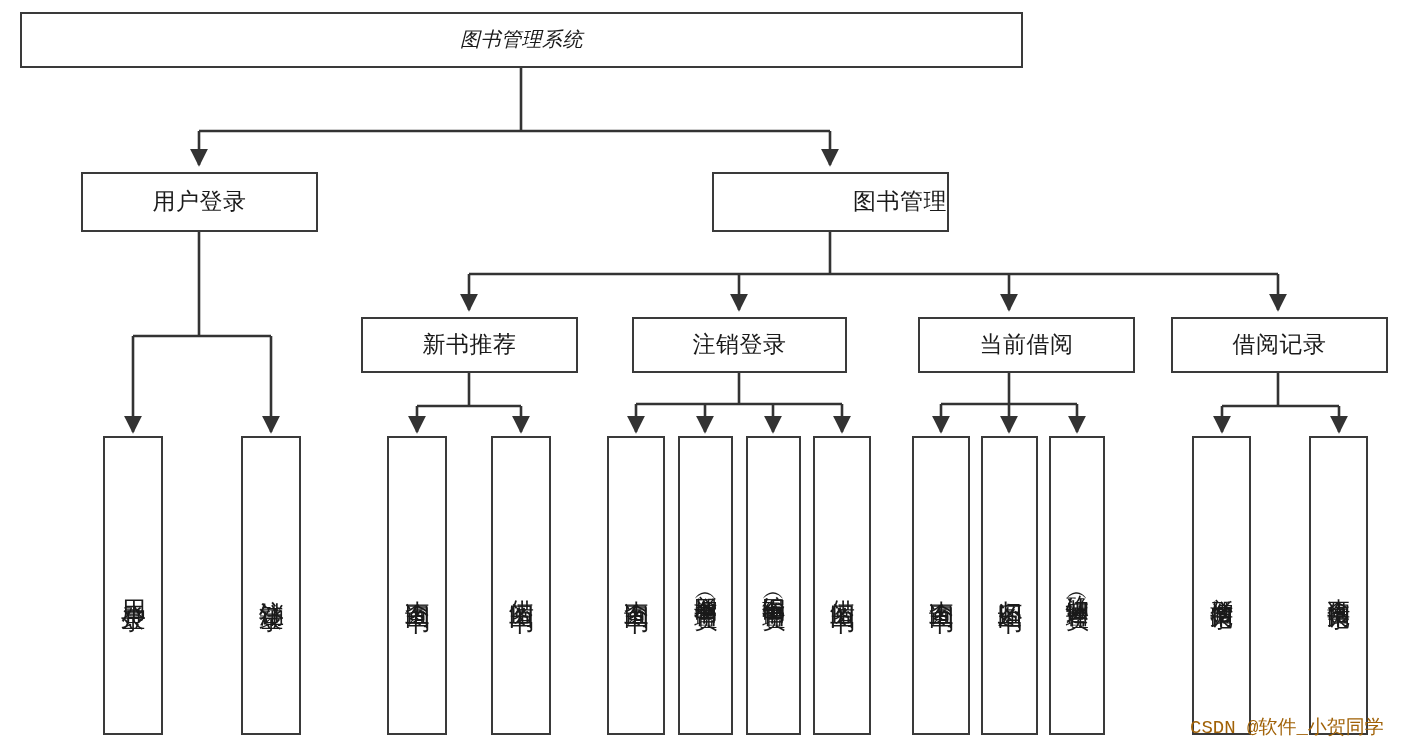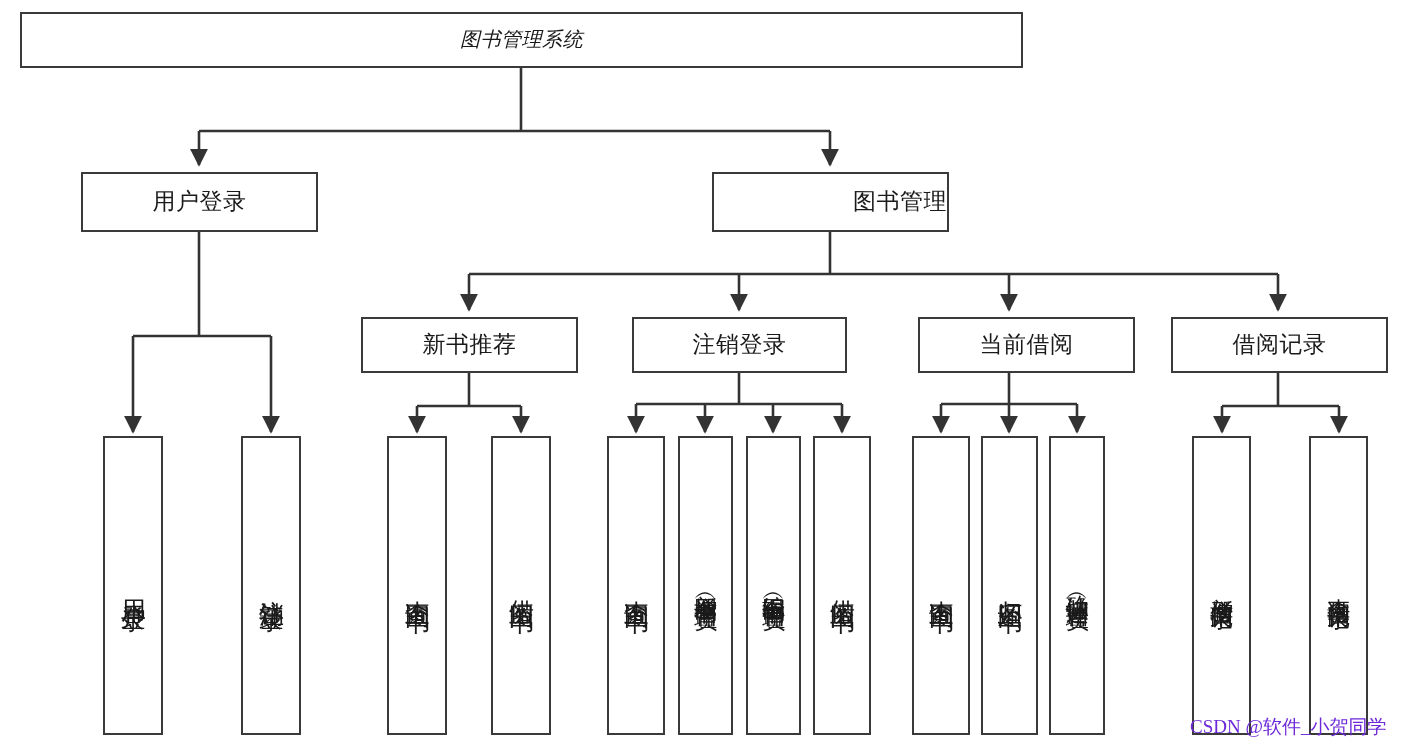--- a/index.html
+++ b/index.html
@@ -64,25 +64,25 @@
     white-space: normal;
     max-height: 280px;
   }
   .node.vert.narrow .node-label {
     font-size: 23px;
     letter-spacing: 2px;
     max-height: 268px;
   }
   .watermark {
     position: absolute;
-    color: #6d28d9;
+    color: #a16207;
     font-size: 19px;
     white-space: nowrap;
     user-select: none;
-    font-family: Liberation Serif, serif;
+    font-family: Liberation Mono, monospace;
   }
 </style>
 </head>
 <body>
 
 <div id="diagram-root">
 
   <svg id="diagram-svg" viewBox="0 0 1405 747" xmlns="http://www.w3.org/2000/svg">
     <defs>
       <marker id="arrow" viewBox="0 0 10 10" refX="9" refY="5" markerWidth="7" markerHeight="7" orient="auto-start-reverse">

